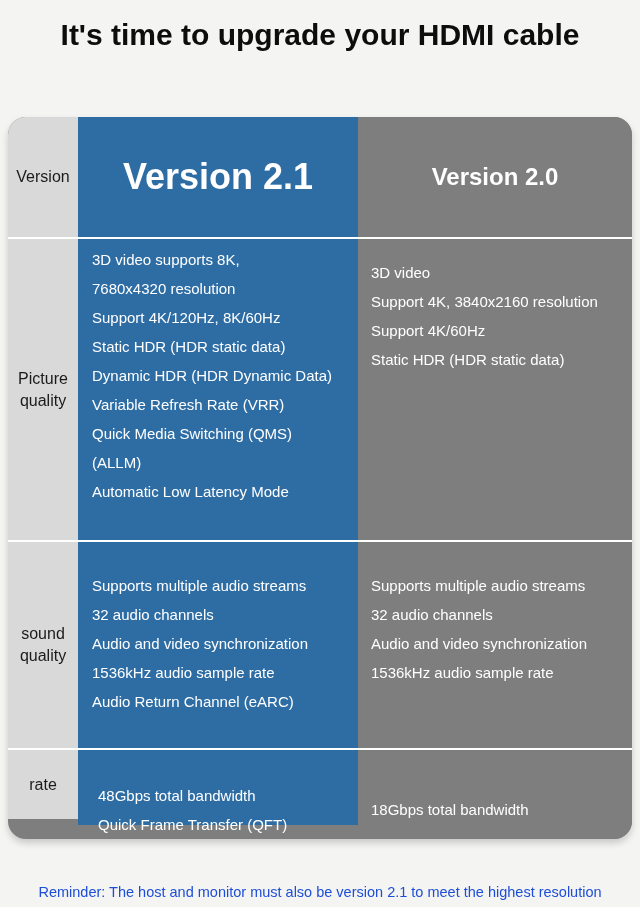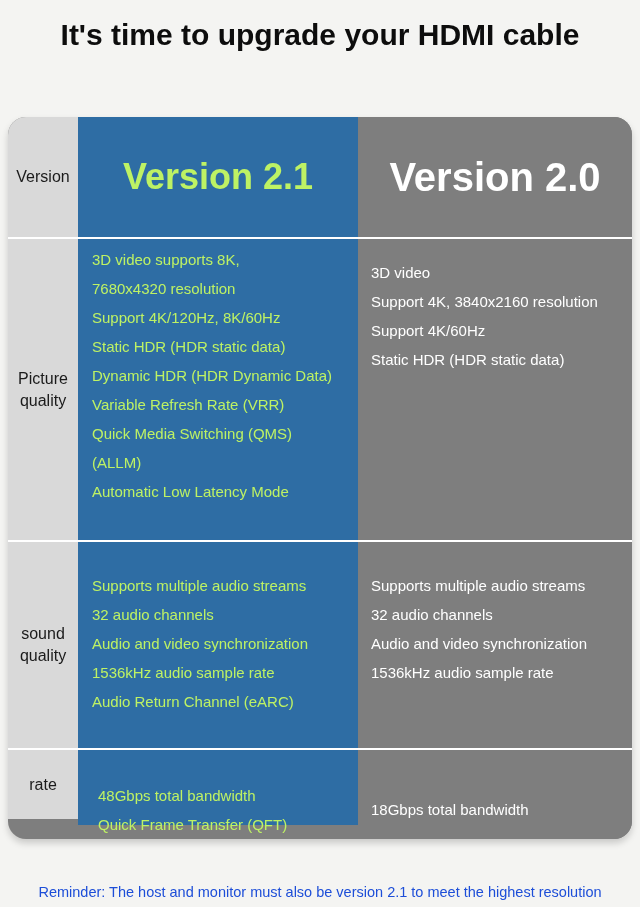--- a/index.html
+++ b/index.html
@@ -46,36 +46,36 @@
     line-height: 22px;
     display: flex;
     align-items: center;
     justify-content: center;
     text-align: center;
     flex-shrink: 0;
   }
   .v21-cell {
     width: 280px;
     background: #2e6da4;
-    color: #bef264;
+    color: #ffffff;
     flex-shrink: 0;
   }
   .v20-cell {
     flex: 1;
     background: #7e7e7e;
     color: #ffffff;
   }
   .header-cell {
     display: flex;
     align-items: center;
     justify-content: center;
     font-weight: bold;
   }
   .v21-title { font-size: 36px; }
-  .v20-title { font-size: 40px; }
+  .v20-title { font-size: 24px; }
   .feature-cell { font-size: 15px; line-height: 29px; }
   .row-picture .v21-cell { padding: 6px 8px 0 14px; }
   .row-picture .v20-cell { padding: 19px 6px 16px 13px; }
   .row-sound   .v21-cell { padding: 29px 8px 0 14px; }
   .row-sound   .v20-cell { padding: 29px 6px 0 13px; }
   .row-rate    .v21-cell { padding: 31px 8px 0 20px; height: calc(100% - 14px); }
   .row-rate    .label-cell { height: calc(100% - 20px); }
   .row-rate    .v20-cell { padding: 45px 6px 0 13px; }
   .reminder {
     position: absolute;

